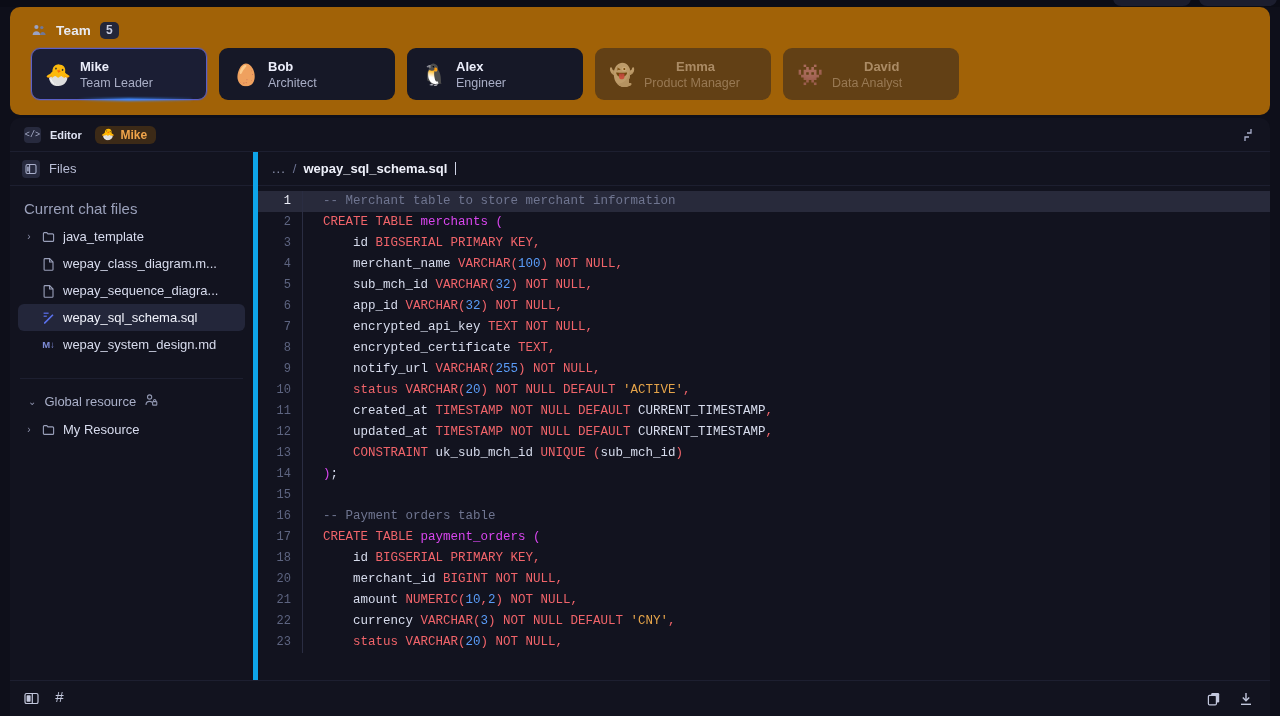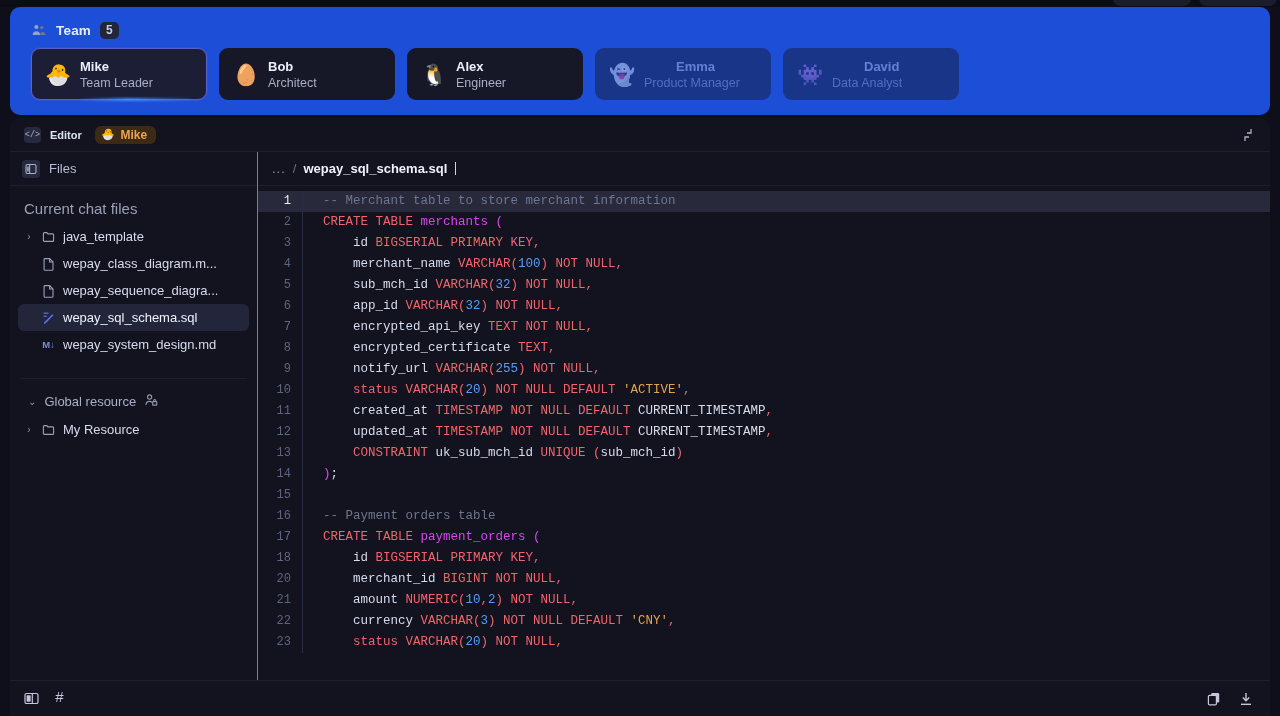--- a/index.html
+++ b/index.html
@@ -20,21 +20,21 @@
     position: absolute; top: -12px; height: 18px;
     background: #1b1d2e; border-radius: 8px;
   }
   #ghost-a { left: 1113px; width: 78px; }
   #ghost-b { left: 1199px; width: 78px; }
 
   
   #team-panel {
     position: absolute; top: 7px; left: 10px;
     width: 1260px; height: 108px;
-    background: #1d4ed8;
+    background: #a16207;
     border-radius: 10px;
   }
   #team-header {
     display: flex; align-items: center; gap: 9px;
     padding: 13px 0 0 21px; height: 33px;
   }
   #team-header .ic { width: 16px; height: 16px; display:block; }
   #team-title {
     color: #e8eaf2; font-size: 13.5px; font-weight: bold; letter-spacing: .2px;
   }
@@ -100,21 +100,21 @@
   }
   #owner-badge .av { font-size: 11px; }
   #collapse-btn {
     margin-left: auto; width: 20px; height: 20px; position: relative; cursor: pointer;
   }
 
   #editor-body { display: flex; height: 564px; }
 
   
   #files-pane {
-    width: 248px; border-right: 1px solid #0ea5e9;
+    width: 248px; border-right: 5px solid #0ea5e9;
     display: flex; flex-direction: column;
   }
   #files-head {
     height: 34px; display: flex; align-items: center; gap: 9px;
     padding-left: 12px; border-bottom: 1px solid #1d1f30;
   }
   #files-head .sq {
     width: 18px; height: 18px; background: #272a3e; border-radius: 4px;
     display:flex; align-items:center; justify-content:center;
   }

